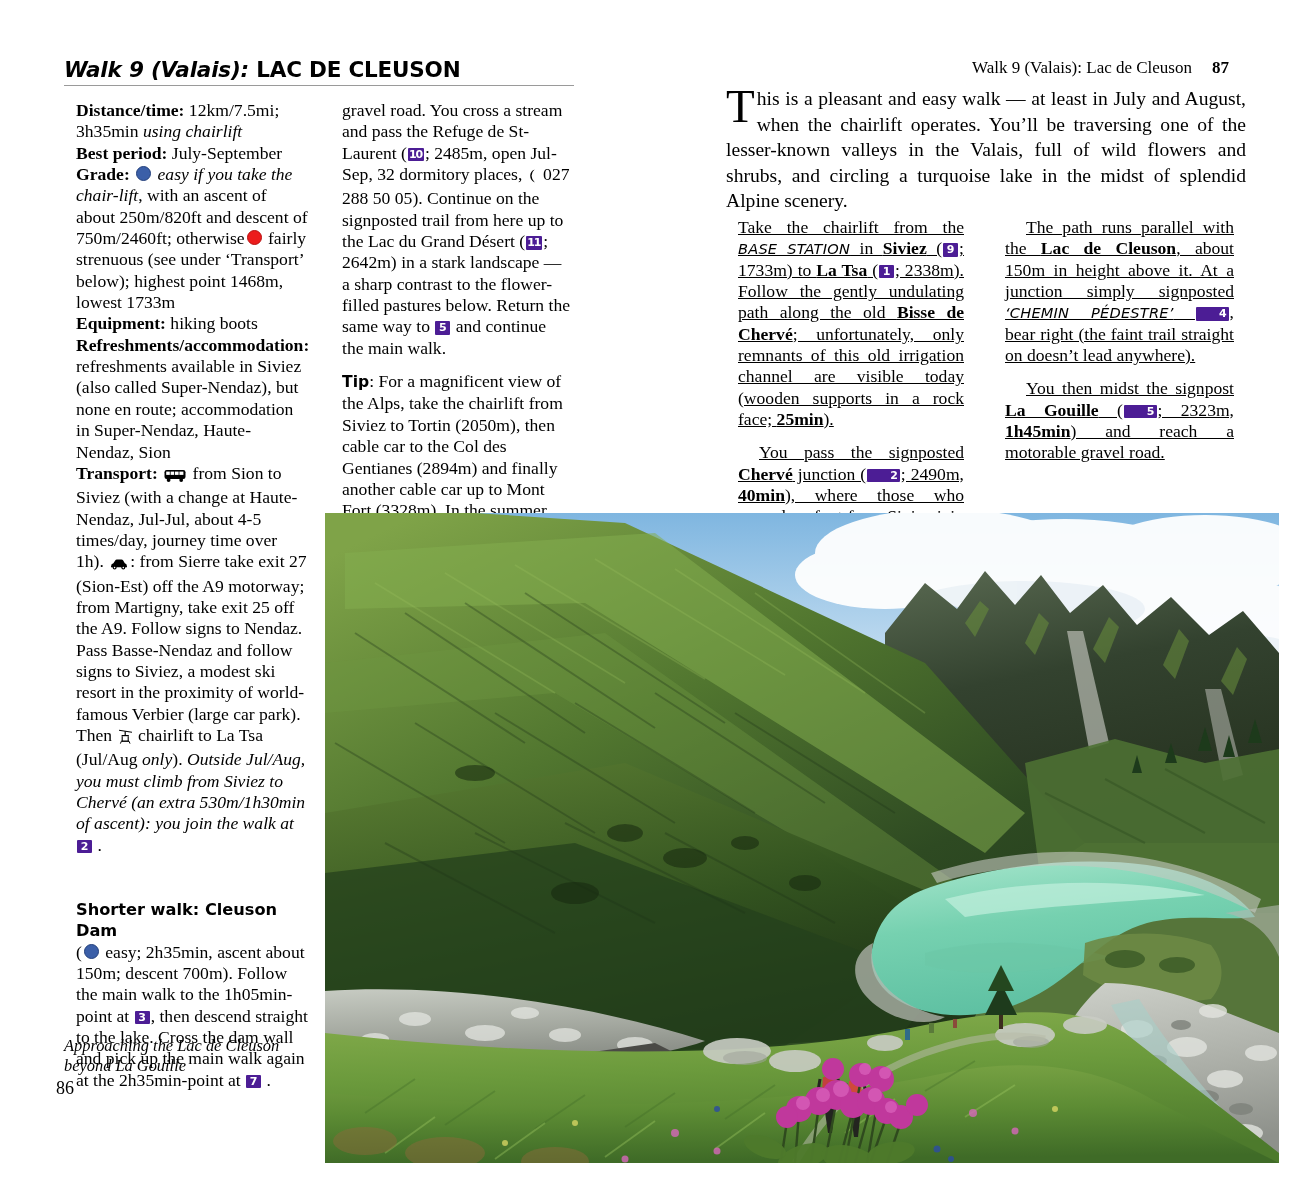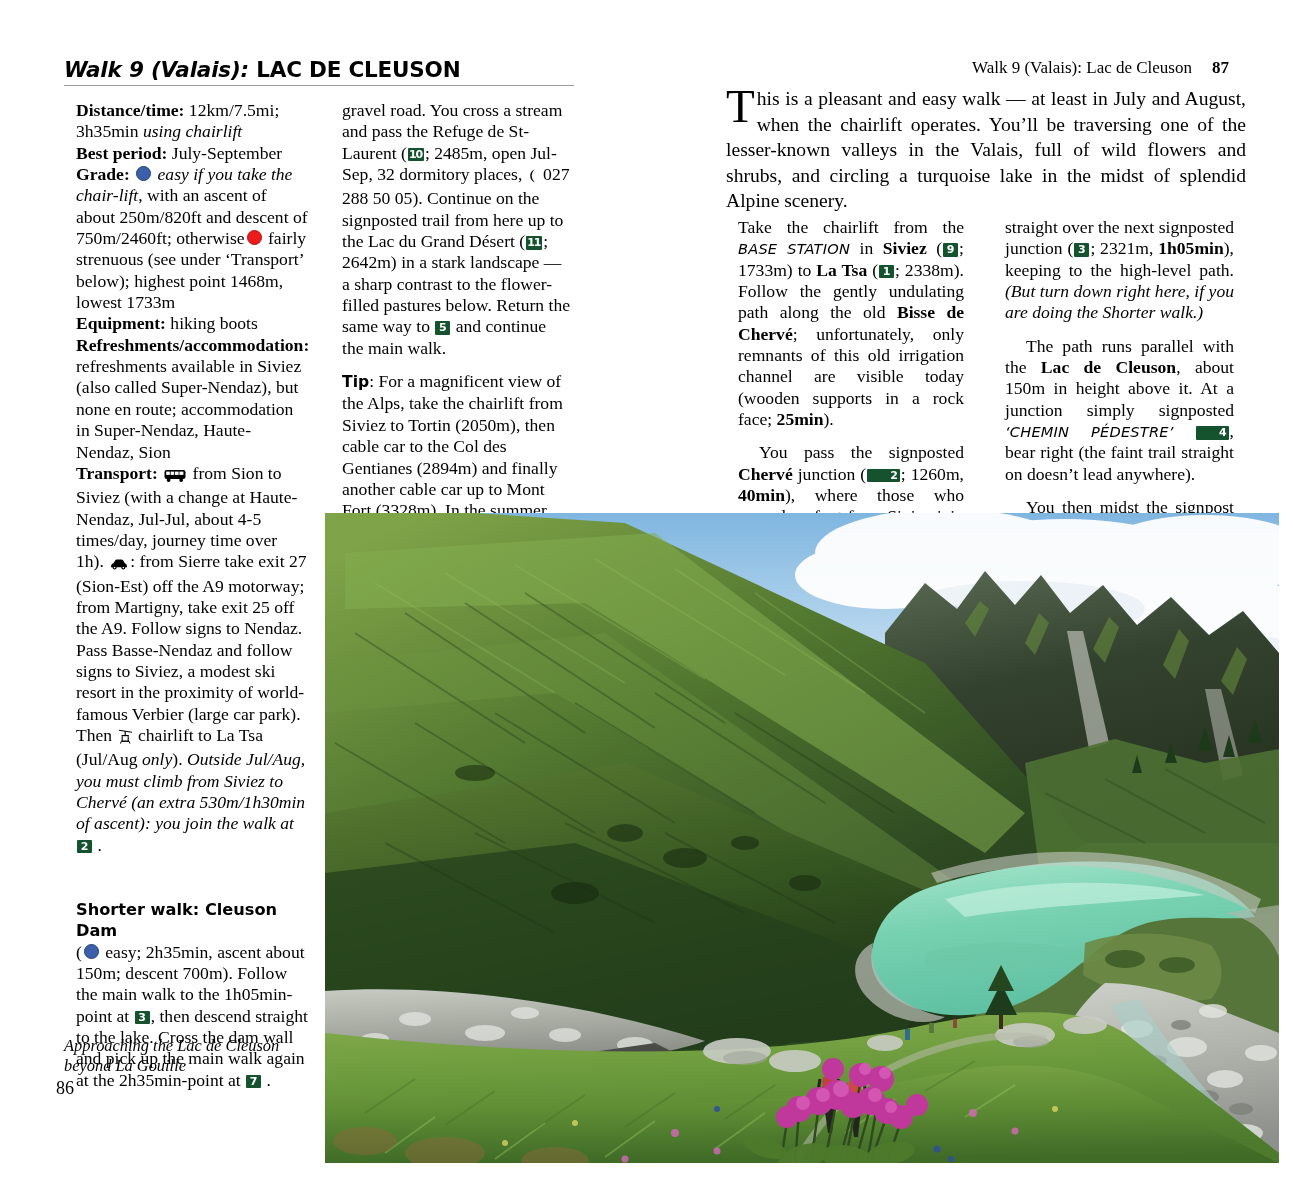--- a/index.html
+++ b/index.html
@@ -35,21 +35,21 @@
   
   .col{
     position:absolute;
     font-size:17.6px;
     line-height:21.35px;
     text-align:left;
     hyphens:none;
   }
   .col p{margin:12px;}
   .col p.ind{text-indent:21px;}
-  .col.just{text-align:justify;}
+  .col.just{text-align:justify;text-decoration:underline;}
 
   #col1{left:64px;top:88px;width:256px;}
   #col2{left:330px;top:88px;width:252px;}
   #col3{left:726px;top:205px;width:250px;}
   #col4{left:993px;top:205px;width:253px;}
 
   .intro{
     position:absolute;left:726px;top:86px;width:520px;
     font-size:19.6px;line-height:25.6px;text-align:justify;
   }
@@ -73,21 +73,21 @@
   .smallcaps{
     font-family:"DejaVu Sans","Liberation Sans",sans-serif;
     font-style:italic;font-size:14.6px;letter-spacing:.2px;
   }
 
   .gap{display:block;height:19px;}
 
   
   .wp{
     display:inline-block;
-    background:#14532d;color:#fff;
+    background:#4c1d95;color:#fff;
     font-family:"DejaVu Sans","Liberation Sans",sans-serif;
     font-weight:bold;font-size:11px;line-height:13.5px;
     min-width:11px;text-align:center;
     padding:0 2px;
     border-radius:1px;
     vertical-align:1px;
     margin:0 1px;
   }
   .wp.two{letter-spacing:-1.2px;padding:0 2px 0 1px;}
 
@@ -198,31 +198,28 @@
 
   <div class="intro">
     <span class="dropcap">T</span><span>his is a pleasant and easy walk — at least in July and August, when the chairlift operates. You’ll be traversing one of the lesser-known valleys in the Valais, full of wild flowers and shrubs, and circling a turquoise lake in the midst of splendid Alpine scenery.</span>
   </div>
 
   <div class="col just" id="col3">
     <p>
       <span>Take the chairlift from the </span><span class="smallcaps">BASE STATION</span><span> in </span><b>Siviez</b><span> (</span><span class="wp">9</span><span>; 1733m) to </span><b>La Tsa</b><span> (</span><span class="wp">1</span><span>; 2338m). Follow the gently undulating path along the old </span><b>Bisse de Chervé</b><span>; unfortunately, only remnants of this old irrigation channel are visible today (wooden supports in a rock face; </span><b>25min</b><span>).</span>
     </p>
     <p class="ind">
-      <span>You pass the signposted </span><b>Chervé</b><span> junction (</span><span class="wp">2</span><span>; 1260m, </span><b>40min</b><span>), where those who ascend on foot from Siviez join the walk.</span>
+      <span>You pass the signposted </span><b>Chervé</b><span> junction (</span><span class="wp">2</span><span>; 2490m, </span><b>40min</b><span>), where those who ascend on foot from Siviez join the walk.</span>
     </p>
     <p class="ind">
       <span>Shortly thereafter you get a first glimpse of Lake Cleuson. Go</span>
     </p>
   </div>
 
   <div class="col just" id="col4">
-    <p>
-      <span>straight over the next signposted junction (</span><span class="wp">3</span><span>; 2321m, </span><b>1h05min</b><span>), keeping to the high-level path. </span><i>(But turn down right here, if you are doing the Shorter walk.)</i>
-    </p>
     <p class="ind">
       <span>The path runs parallel with the </span><b>Lac de Cleuson</b><span>, about 150m in height above it. At a junction simply signposted </span><span class="smallcaps">‘CHEMIN PÉDESTRE’</span> <span class="wp">4</span><span>, bear right (the faint trail straight on doesn’t lead anywhere).</span>
     </p>
     <p class="ind">
       <span>You then midst the signpost </span><b>La Gouille</b><span> (</span><span class="wp">5</span><span>; 2323m, </span><b>1h45min</b><span>) and reach a motorable gravel road.</span>
     </p>
   </div>
 
   <div class="caption">
     <span>Approaching the Lac de Cleuson</span><br>

